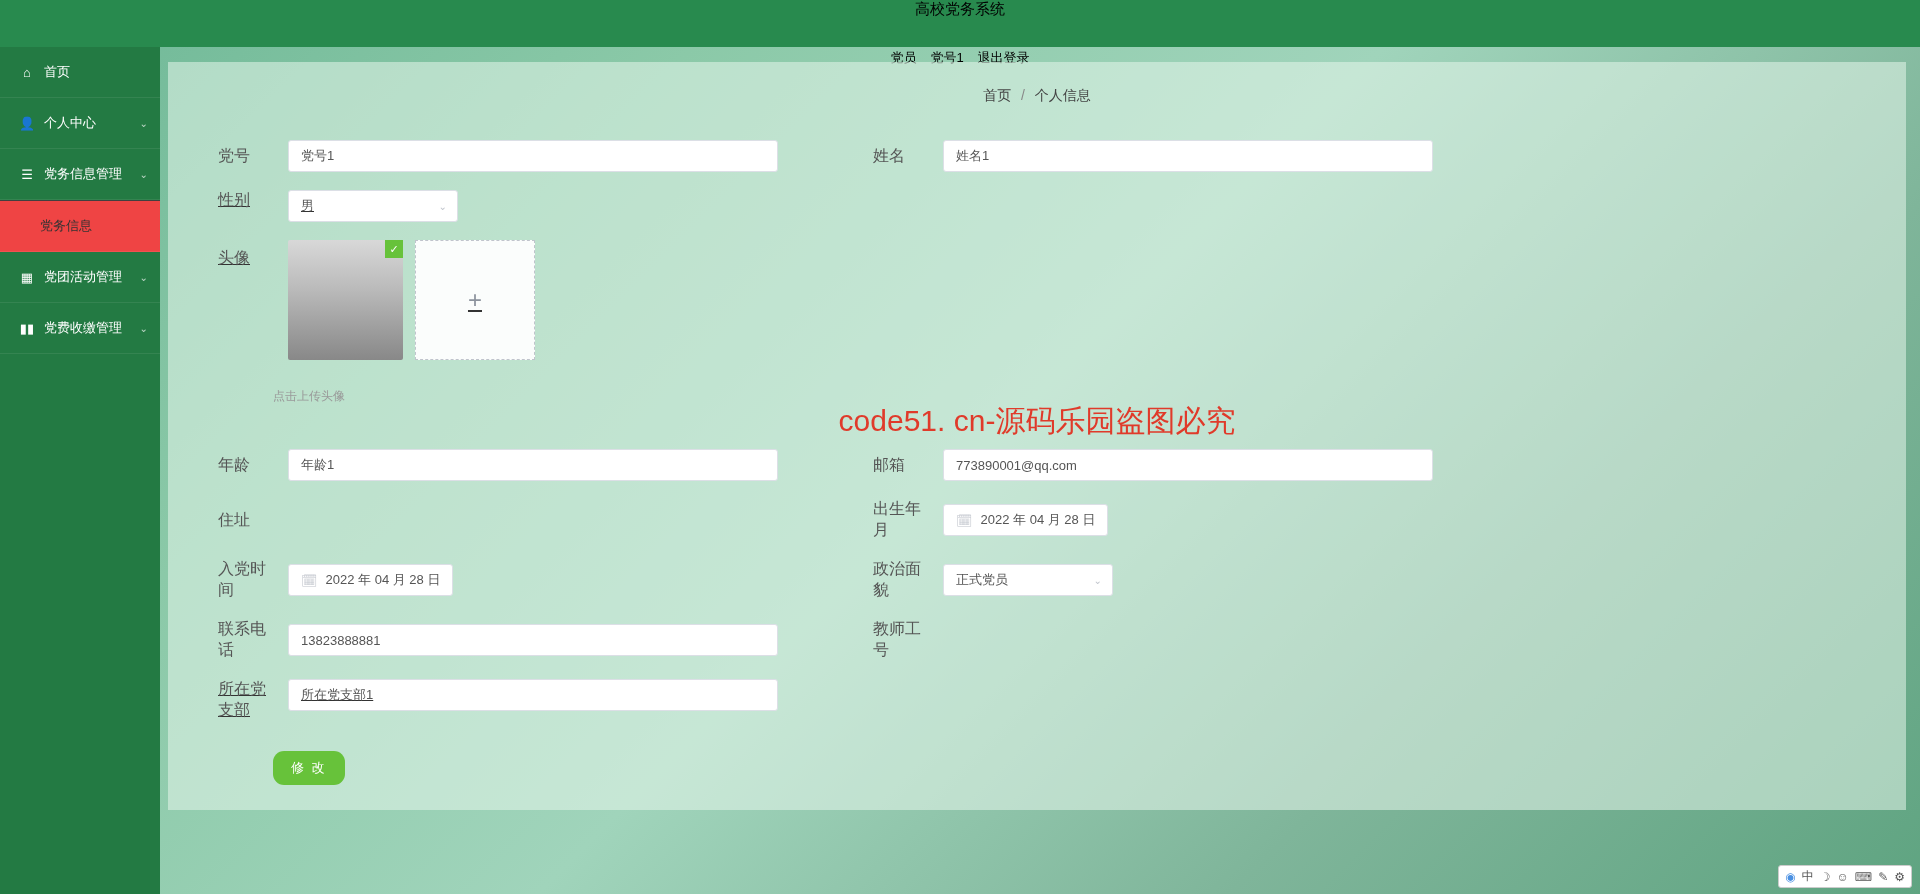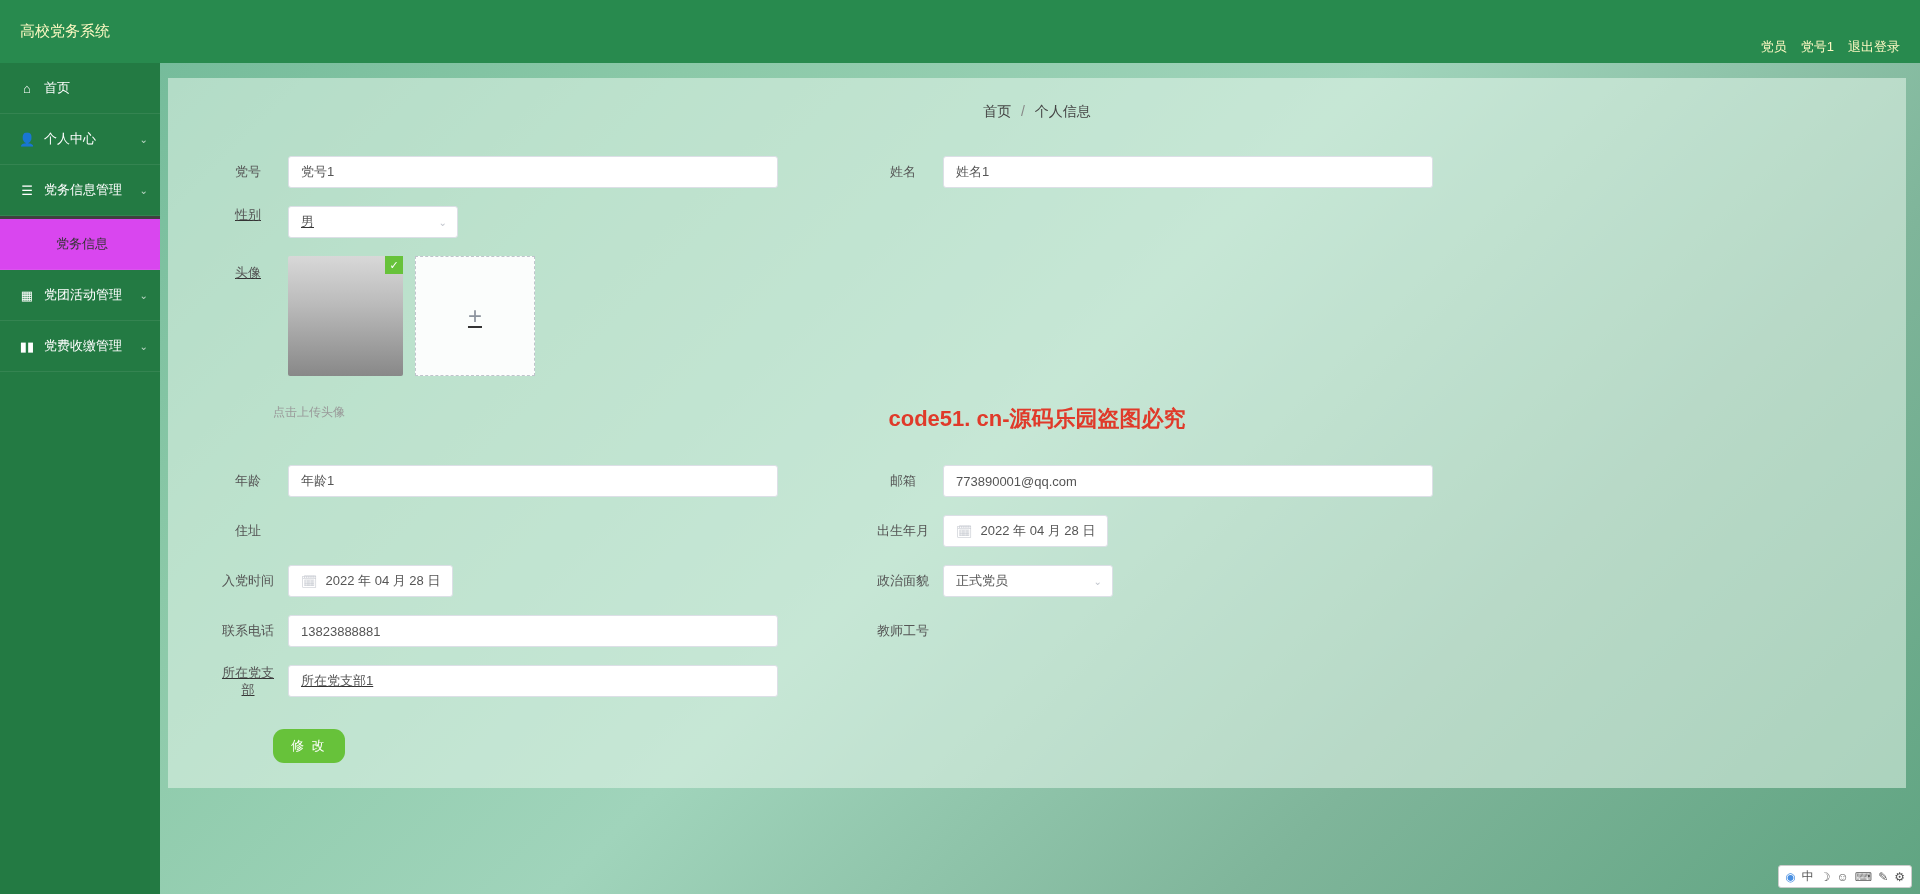--- a/index.html
+++ b/index.html
@@ -1,25 +1,26 @@
 <!DOCTYPE html>
 <html><head>
   <meta charset="utf-8">
   <style>
     * { margin: 0; padding: 0; box-sizing: border-box; }
     body { font-family: "Microsoft YaHei", Arial, sans-serif; font-size: 13px; color: #333; overflow: hidden; }
     
     .header {
-      height: 63px;
+      height: 47px;
       background: #288a4e;
       display: flex;
       align-items: center;
       justify-content: space-between;
       padding: 0 20px;
-      color: #fef9c3;
+      color: #000000;
+      flex-direction: column;
     }
     .header-title { font-size: 15px; font-weight: 500; }
     .header-right { display: flex; gap: 14px; align-items: center; font-size: 13px; margin-top: 30px; }
     .header-right span { cursor: pointer; }
     
     .body-wrap {
       display: flex;
       height: calc(100vh - 45px);
       background: linear-gradient(135deg, #6fb897 0%, #8bc9a8 25%, #a0d4bb 50%, #7fb59a 75%, #5fa481 100%);
     }
@@ -35,24 +36,24 @@
       align-items: center;
       gap: 10px;
       padding: 16px 20px;
       color: #fff;
       border-bottom: 1px solid rgba(255,255,255,0.08);
       cursor: pointer;
       position: relative;
       font-size: 13px;
     }
     .sidebar-item.sub {
-      background: #d946ef;
+      background: #ef4444;
       color: #333;
-      padding-left: 56px;
-      border-top: 3px solid #404040;
+      padding-left: 40px;
+      border-top: 1px solid #404040;
     }
     .sidebar-item .chev {
       position: absolute;
       right: 12px;
       font-size: 10px;
       color: rgba(255,255,255,0.7);
     }
     .sidebar-icon { width: 14px; height: 14px; display: inline-flex; align-items: center; justify-content: center; }
     
     .main {
@@ -73,21 +74,21 @@
     
     .form-grid {
       display: grid;
       grid-template-columns: 1fr 1fr;
       gap: 18px 60px;
       max-width: 1250px;
       margin-left: 20px;
     }
     .form-row { display: flex; align-items: center; gap: 10px; }
     .form-row.full { grid-column: 1 / -1; align-items: flex-start; text-decoration: underline; }
-    .form-label { width: 60px; text-align: center; color: #555; font-size: 13px; flex-shrink: 0; }
+    .form-label { width: 60px; text-align: left; color: #555; font-size: 16px; flex-shrink: 0; }
     .form-input {
       flex: 1;
       max-width: 490px;
       height: 32px;
       border: 1px solid #dcdfe6;
       border-radius: 3px;
       padding: 0 12px;
       font-size: 13px;
       background: #fff;
       color: #555;
@@ -159,22 +160,22 @@
       cursor: pointer;
       letter-spacing: 2px;
       text-align: right;
     }
     
     .watermark {
       position: absolute;
       left: 50%; top: 48%;
       transform: translate(-50%, -50%);
       color: #e03a2a;
-      font-size: 22px;
-      font-weight: 700;
+      font-size: 30px;
+      font-weight: 400;
       pointer-events: none;
       white-space: nowrap;
     }
     
     .ime-bar {
       position: fixed;
       bottom: 6px; right: 8px;
       background: #fff;
       border: 1px solid #ccc;
       border-radius: 3px;

